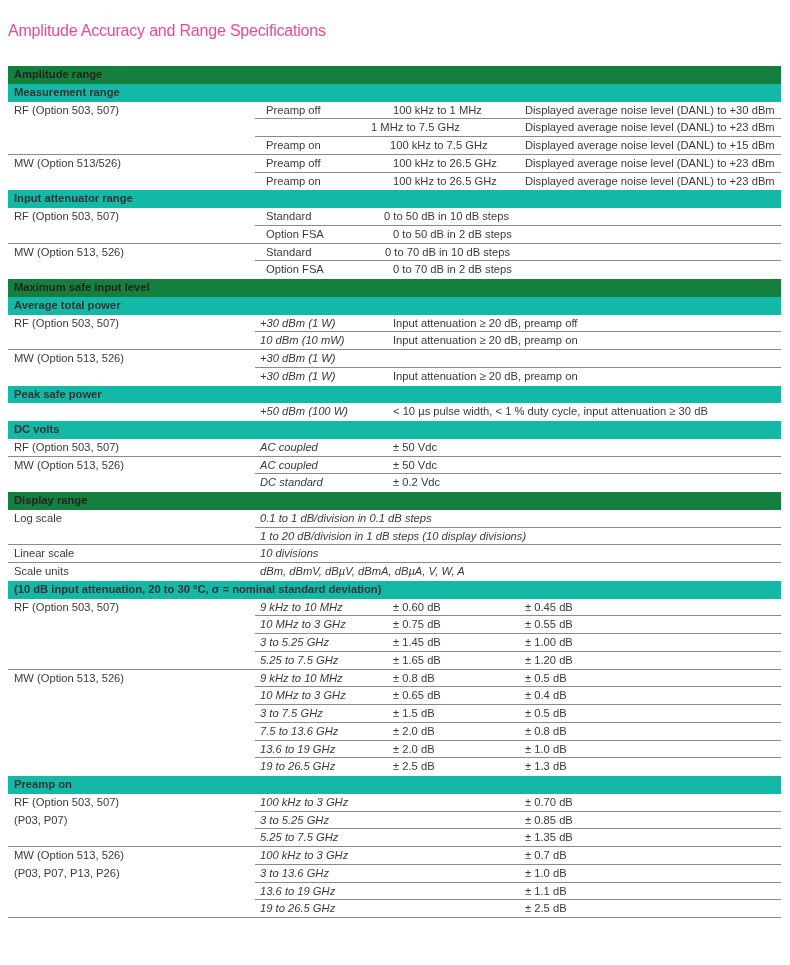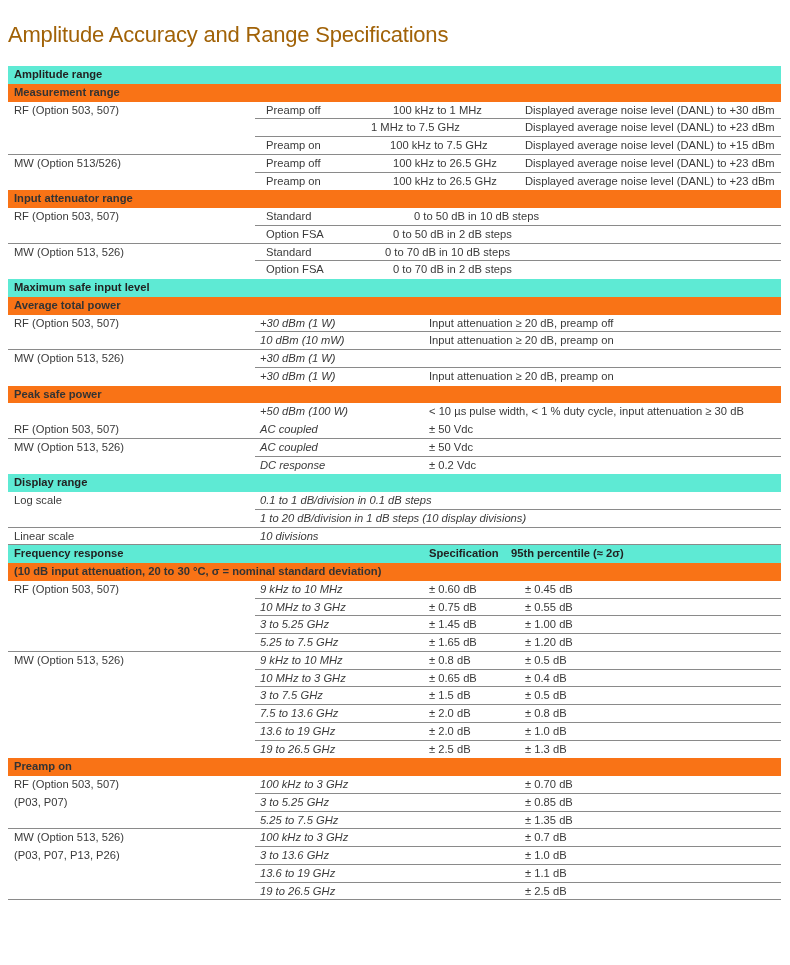--- a/index.html
+++ b/index.html
@@ -1,33 +1,33 @@
 <!DOCTYPE html>
 <html><head>
 <meta charset="utf-8">
 <style>
   * { box-sizing: border-box; margin: 0; padding: 0; }
   html, body { width: 790px; height: 965px; background: #ffffff; overflow: hidden; }
   body { font-family: "Liberation Sans", sans-serif; color: #3a3a3a; position: relative; }
   .title {
     position: absolute; left: 8px; top: 22px;
-    font-size: 22px; color: #a16207; font-weight: normal; letter-spacing: -0.2px;
+    font-size: 16px; color: #ec4899; font-weight: normal; letter-spacing: -0.2px;
     font-family: "Liberation Sans", sans-serif;
   }
   .spec-table { position: absolute; left: 8px; top: 66px; width: 773px; }
   .row {
     position: relative; height: 17.75px; font-size: 11.2px; line-height: 17.75px;
     white-space: nowrap;
   }
-  .row.h1 { background: #5eead4; font-weight: bold; color: #222; }
-  .row.h2 { background: #f97316; font-weight: bold; color: #333; }
+  .row.h1 { background: #15803d; font-weight: bold; color: #222; }
+  .row.h2 { background: #14b8a6; font-weight: bold; color: #333; }
   .row .c { position: absolute; top: 0; }
   .c1 { left: 6px; }
   .c2 { left: 252px; font-style: italic; }
-  .c3 { left: 385px; margin-left: 36px; }
+  .c3 { left: 385px; }
   .c4 { left: 517px; }
   .line-full::after {
     content: ""; position: absolute; left: 0; right: 0; bottom: 0; height: 1px; background: #8a8a8a;
   }
   .line-sub::after {
     content: ""; position: absolute; left: 247px; right: 0; bottom: 0; height: 1px; background: #8a8a8a;
   }
 </style>
 </head>
 <body>
@@ -68,21 +68,21 @@
     <span class="c" style="left:385px">100 kHz to 26.5 GHz</span>
     <span class="c" style="left:517px">Displayed average noise level (DANL) to +23 dBm</span>
   </div>
 
   <div class="row h2">
     <span class="c c1">Input attenuator range</span>
   </div>
   <div class="row line-sub">
     <span class="c c1">RF (Option 503, 507)</span>
     <span class="c" style="left:258px">Standard</span>
-    <span class="c" style="left:406px">0 to 50 dB in 10 dB steps</span>
+    <span class="c" style="left:376px">0 to 50 dB in 10 dB steps</span>
   </div>
   <div class="row line-full">
     <span class="c" style="left:258px">Option FSA</span>
     <span class="c" style="left:385px">0 to 50 dB in 2 dB steps</span>
   </div>
   <div class="row line-sub">
     <span class="c c1">MW (Option 513, 526)</span>
     <span class="c" style="left:258px">Standard</span>
     <span class="c" style="left:377px">0 to 70 dB in 10 dB steps</span>
   </div>
@@ -116,55 +116,57 @@
   </div>
 
   <div class="row h2">
     <span class="c c1">Peak safe power</span>
   </div>
   <div class="row">
     <span class="c c2">+50 dBm (100 W)</span>
     <span class="c c3">&lt; 10 µs pulse width, &lt; 1 % duty cycle, input attenuation ≥ 30 dB</span>
   </div>
 
+  <div class="row h2">
+    <span class="c c1">DC volts</span>
+  </div>
   <div class="row line-full">
     <span class="c c1">RF (Option 503, 507)</span>
     <span class="c c2">AC coupled</span>
     <span class="c c3">± 50 Vdc</span>
   </div>
   <div class="row line-sub">
     <span class="c c1">MW (Option 513, 526)</span>
     <span class="c c2">AC coupled</span>
     <span class="c c3">± 50 Vdc</span>
   </div>
   <div class="row">
-    <span class="c c2">DC response</span>
+    <span class="c c2">DC standard</span>
     <span class="c c3">± 0.2 Vdc</span>
   </div>
 
   <div class="row h1">
     <span class="c c1">Display range</span>
   </div>
   <div class="row line-sub">
     <span class="c c1">Log scale</span>
     <span class="c c2">0.1 to 1 dB/division in 0.1 dB steps</span>
   </div>
   <div class="row line-full">
     <span class="c c2">1 to 20 dB/division in 1 dB steps (10 display divisions)</span>
   </div>
   <div class="row line-full">
     <span class="c c1">Linear scale</span>
     <span class="c c2">10 divisions</span>
   </div>
-
-  <div class="row h1">
-    <span class="c c1">Frequency response</span>
-    <span class="c c3">Specification</span>
-    <span class="c" style="left:503px">95th percentile (≈ 2σ)</span>
-  </div>
+  <div class="row">
+    <span class="c c1">Scale units</span>
+    <span class="c c2">dBm, dBmV, dBµV, dBmA, dBµA, V, W, A</span>
+  </div>
+
   <div class="row h2">
     <span class="c c1">(10 dB input attenuation, 20 to 30 °C, σ = nominal standard deviation)</span>
   </div>
   <div class="row line-sub">
     <span class="c c1">RF (Option 503, 507)</span>
     <span class="c c2">9 kHz to 10 MHz</span>
     <span class="c c3">± 0.60 dB</span>
     <span class="c c4">± 0.45 dB</span>
   </div>
   <div class="row line-sub">

